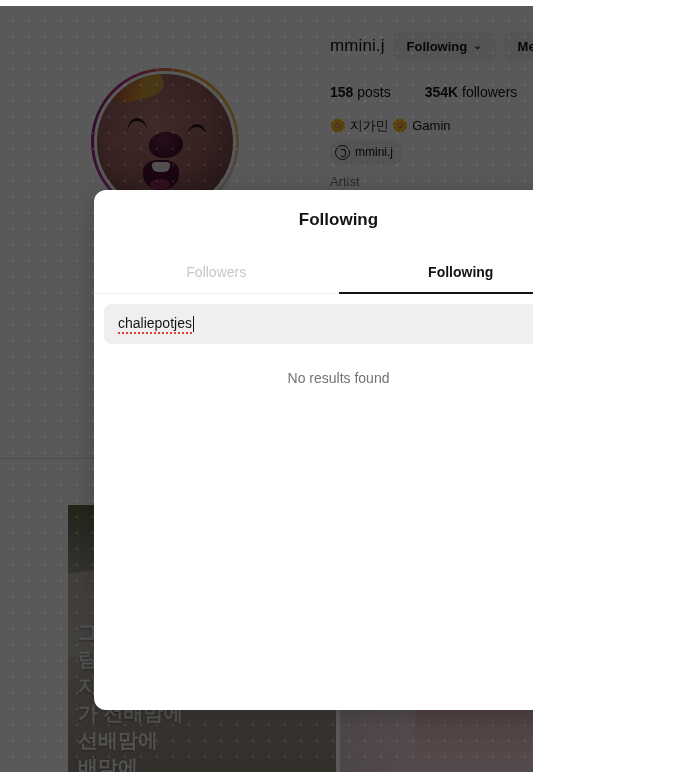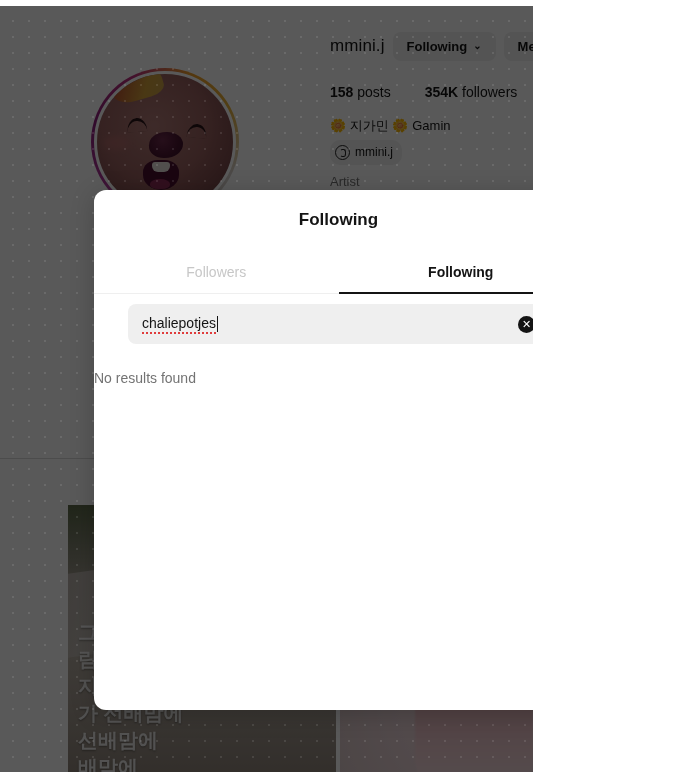--- a/index.html
+++ b/index.html
@@ -440,21 +440,21 @@
   .mtab.active::after {
     content: "";
     position: absolute;
     left: 0; right: 0;
     bottom: -1px;
     height: 1.6px;
     background: #141414;
   }
 
   .search-area {
-    padding: 10px 34px 8px;
+    padding: 10px 10px 8px;
     flex: none;
   }
   .search-box {
     background: #efefef;
     border-radius: 8px;
     height: 40px;
     display: flex;
     align-items: center;
     padding: 0 14px;
     position: relative;
@@ -486,20 +486,21 @@
     cursor: pointer;
     font-family: "Liberation Sans", sans-serif;
   }
 
   .results {
     flex: 1;
     position: relative;
     overflow: hidden;
   }
   .no-results {
+    text-align: center;
     color: #737373;
     font-size: 14px;
     padding-top: 18px;
   }
 
   .scrollbar {
     position: absolute;
     right: 0; top: 0; bottom: 0;
     width: 15px;
     background: #f1f1f1;

